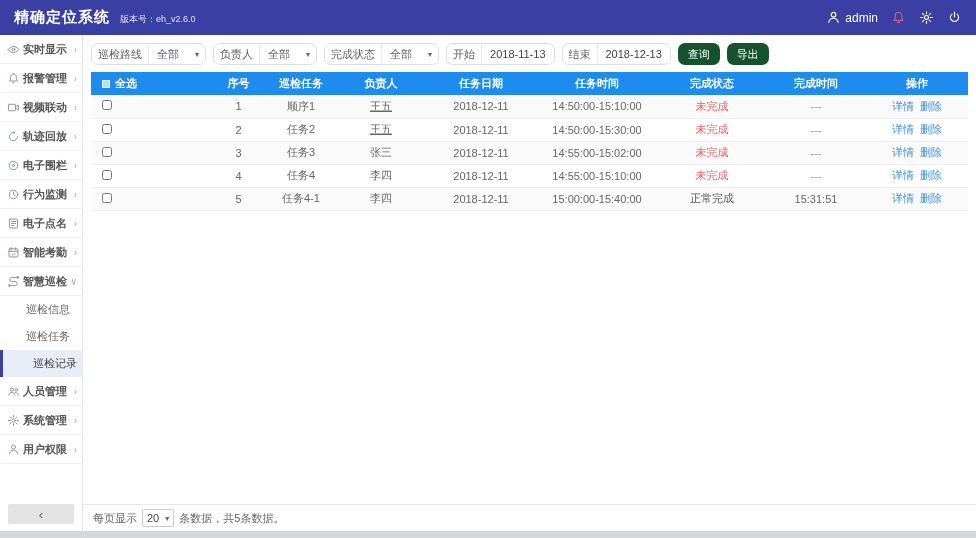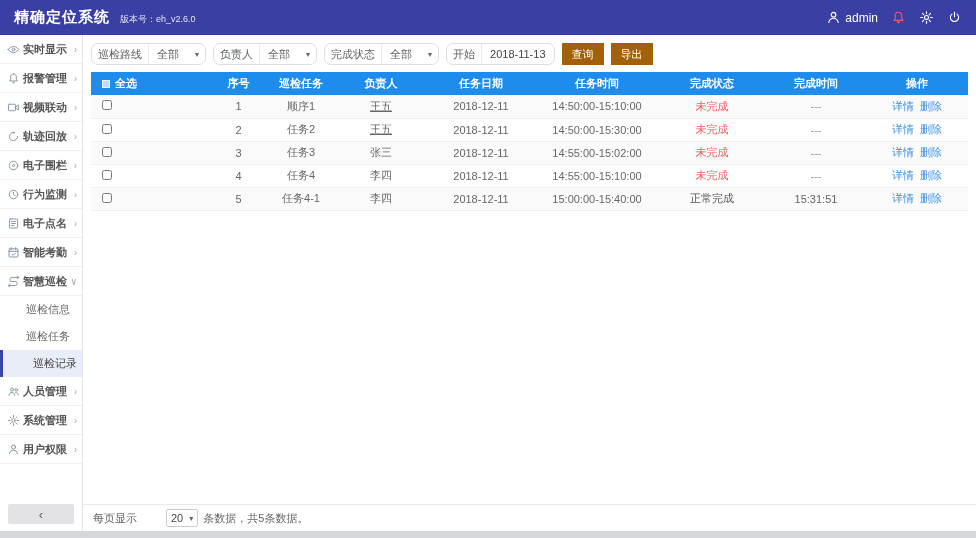--- a/index.html
+++ b/index.html
@@ -34,42 +34,42 @@
 
   
   .main { flex:1 1 auto; background:#fff; display:flex; flex-direction:column; min-width:0; }
   .filter-bar { padding:8px 8px 7px 8px; display:flex; align-items:center; gap:7px; flex:0 0 auto; }
   .fgroup { border:1px solid #dcdfe6; border-radius:7px; height:22px; display:flex; align-items:center; font-size:11px; color:#606266; background:#fff; }
   .flabel { padding:0 6px; white-space:nowrap; }
   .fselect { border-left:1px solid #e8ebf0; height:100%; display:flex; align-items:center; padding:0 6px 0 8px; gap:12px; cursor:pointer; }
   .fvalue { min-width:26px; }
   .caret { font-size:8px; color:#666; }
   .fdate { border-left:1px solid #e8ebf0; height:100%; display:flex; align-items:center; padding:0 8px; min-width:72px; cursor:text; color:#444; }
-  .btn { background:#a16207; color:#fff; border:none; height:22px; padding:0 10px; font-size:11px; border-radius:0; cursor:pointer; font-family:inherit; }
+  .btn { background:#14532d; color:#fff; border:none; height:22px; padding:0 10px; font-size:11px; border-radius:7px; cursor:pointer; font-family:inherit; }
 
   
   .table-wrap { padding:0 8px; flex:0 0 auto; }
   table { width:100%; border-collapse:collapse; font-size:11px; color:#666; table-layout:fixed; }
   thead th { background:#1e8cec; color:#fff; height:23px; font-weight:bold; font-size:11px; text-align:center; }
   th.cb-cell, td.cb-cell { text-align:left; padding-left:11px; }
   .hdr-cb { display:inline-block; width:8px; height:8px; background:#bcdcf8; border:1px solid #e8f3fd; vertical-align:-1px; margin-right:5px; }
   tbody tr { height:23px; border-bottom:1px solid #f0f0f0; }
   tbody tr:nth-child(odd) { background:#fafafa; }
   tbody td { text-align:center; }
   td input[type=checkbox] { width:10px; height:10px; cursor:pointer; }
   .owner-link { text-decoration:underline; cursor:pointer; }
   .status-pending { color:#f45b5b; }
   .status-done { color:#555; }
   .dash { color:#999; }
   .op-link { color:#3d8fe0; margin:0 3px; cursor:pointer; }
 
   
   .spacer { flex:1 1 auto; }
   .footer { flex:0 0 27px; border-top:1px solid #e8e8e8; display:flex; align-items:center; padding:0 10px; font-size:11px; color:#666; gap:5px; }
-  .psize { border:1px solid #ccc; border-radius:2px; height:18px; display:inline-flex; align-items:center; padding:0 4px; gap:6px; cursor:pointer; color:#444;margin-left:24px; }
+  .psize { border:1px solid #ccc; border-radius:2px; height:18px; display:inline-flex; align-items:center; padding:0 4px; gap:6px; cursor:pointer; color:#444; }
 </style>
 </head>
 <body>
 
 <div class="app">
 
   <div class="topbar">
     <span class="title">精确定位系统</span>
     <span class="version">版本号：eh_v2.6.0</span>
     <div class="right">
@@ -259,20 +259,24 @@
           <span class="flabel">完成状态</span>
           <span class="fselect">
             <span class="fvalue">全部</span>
             <span class="caret">▾</span>
           </span>
         </div>
         <div class="fgroup">
           <span class="flabel">开始</span>
           <span class="fdate">2018-11-13</span>
         </div>
+        <div class="fgroup">
+          <span class="flabel">结束</span>
+          <span class="fdate">2018-12-13</span>
+        </div>
         <button class="btn">查询</button>
         <button class="btn">导出</button>
       </div>
 
       <div class="table-wrap">
         <table>
           <colgroup>
             <col style="width:120px">
               <col style="width:55px">
               <col style="width:70px">

